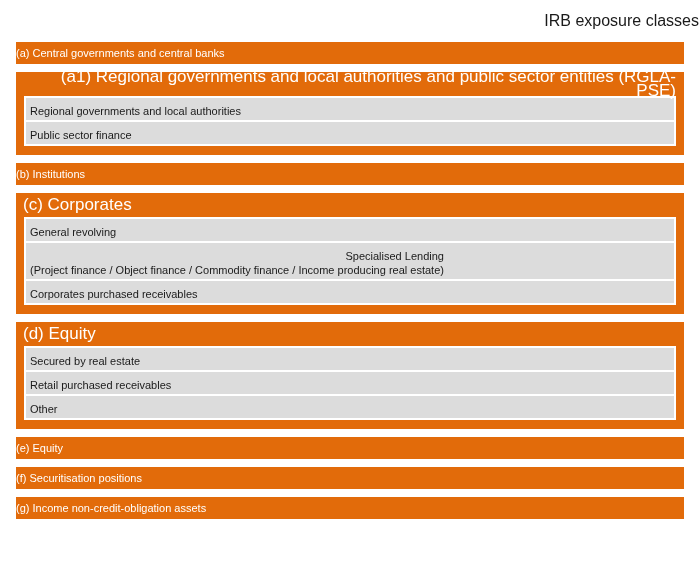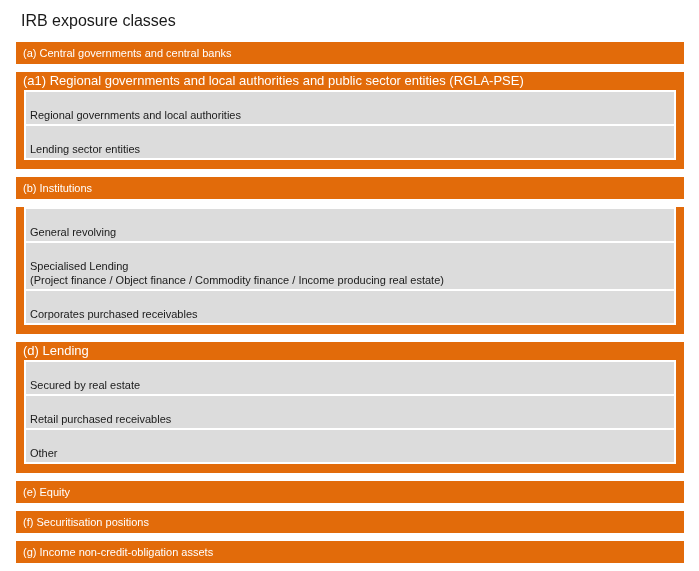--- a/index.html
+++ b/index.html
@@ -2,21 +2,21 @@
 <html style="--accent: #e26b0a; --sub-bg: #dcdcdc; --bar-text: #ffffff; --sub-text: #1a1a1a; --title-text: #1a1a1a;"><head>
 <meta charset="utf-8">
 <style>
   :root{
     --accent:#e26b0a;
     --sub-bg:#dcdcdc;
     --bar-text:#ffffff;
     --sub-text:#1a1a1a;
     --title-text:#1a1a1a;
   }
-  *{margin:0;padding:0;box-sizing:border-box;}
+  *{margin:0;padding:0;box-sizing:border-box;text-align:right;}
   html,body{background:#ffffff;}
   body{
     width:699px;height:571px;
     font-family:"Liberation Sans", sans-serif;
     padding-top:12px;
     overflow:hidden;
   }
   .page-title{
     font-size:16px;
     line-height:18px;
@@ -28,82 +28,82 @@
     margin-left:16px;
     width:668px;
   }
   .block{margin-bottom:8px;}
   .bar{
     background:var(--accent);
     color:var(--bar-text);
     height:22px;
     display:flex;
     align-items:center;
-    padding-left:7px;
     font-size:11px;
     line-height:14px;
   }
   .group{
     background:var(--accent);
     padding:0 8px 9px 8px;
   }
   .group-header{
     color:var(--bar-text);
-    height:18px;
+    height:24px;
     display:flex;
     align-items:center;
     padding-left:0;
-    font-size:13px;
+    font-size:17px;
     line-height:14px;
   }
   .group .group-header{padding-left:0;}
   .group-header{padding-left:0;}
   .group > .group-header{padding-left:0; margin-left:-1px; padding-left:0;}
   .subs{
     border:2px solid #ffffff;
     background:var(--sub-bg);
   }
   .sub{
     background:var(--sub-bg);
     color:var(--sub-text);
     font-size:11px;
     line-height:14px;
-    padding:16px 6px 2px 4px;
+    padding:6px 6px 2px 4px;
     display:flex;
     align-items:center;
     min-height:18px;
     white-space:pre-line;
   }
   .sub + .sub{border-top:2px solid #ffffff;}
 </style>
 </head>
 <body>
 
 <h1 class="page-title">IRB exposure classes</h1>
 
 <main class="list">
     <div class="block bar">(a) Central governments and central banks</div>
     <div class="block group">
       <div class="group-header">(a1) Regional governments and local authorities and public sector entities (RGLA-PSE)</div>
       <div class="subs">
         <div class="sub">Regional governments and local authorities</div>
-        <div class="sub">Lending sector entities</div>
+        <div class="sub">Public sector finance</div>
       </div>
     </div>
     <div class="block bar">(b) Institutions</div>
     <div class="block group">
+      <div class="group-header">(c) Corporates</div>
       <div class="subs">
         <div class="sub">General revolving</div>
         <div class="sub">Specialised Lending
 (Project finance / Object finance / Commodity finance / Income producing real estate)</div>
         <div class="sub">Corporates purchased receivables</div>
       </div>
     </div>
     <div class="block group">
-      <div class="group-header">(d) Lending</div>
+      <div class="group-header">(d) Equity</div>
       <div class="subs">
         <div class="sub">Secured by real estate</div>
         <div class="sub">Retail purchased receivables</div>
         <div class="sub">Other</div>
       </div>
     </div>
     <div class="block bar">(e) Equity</div>
     <div class="block bar">(f) Securitisation positions</div>
     <div class="block bar">(g) Income non-credit-obligation assets</div>
   </main>

